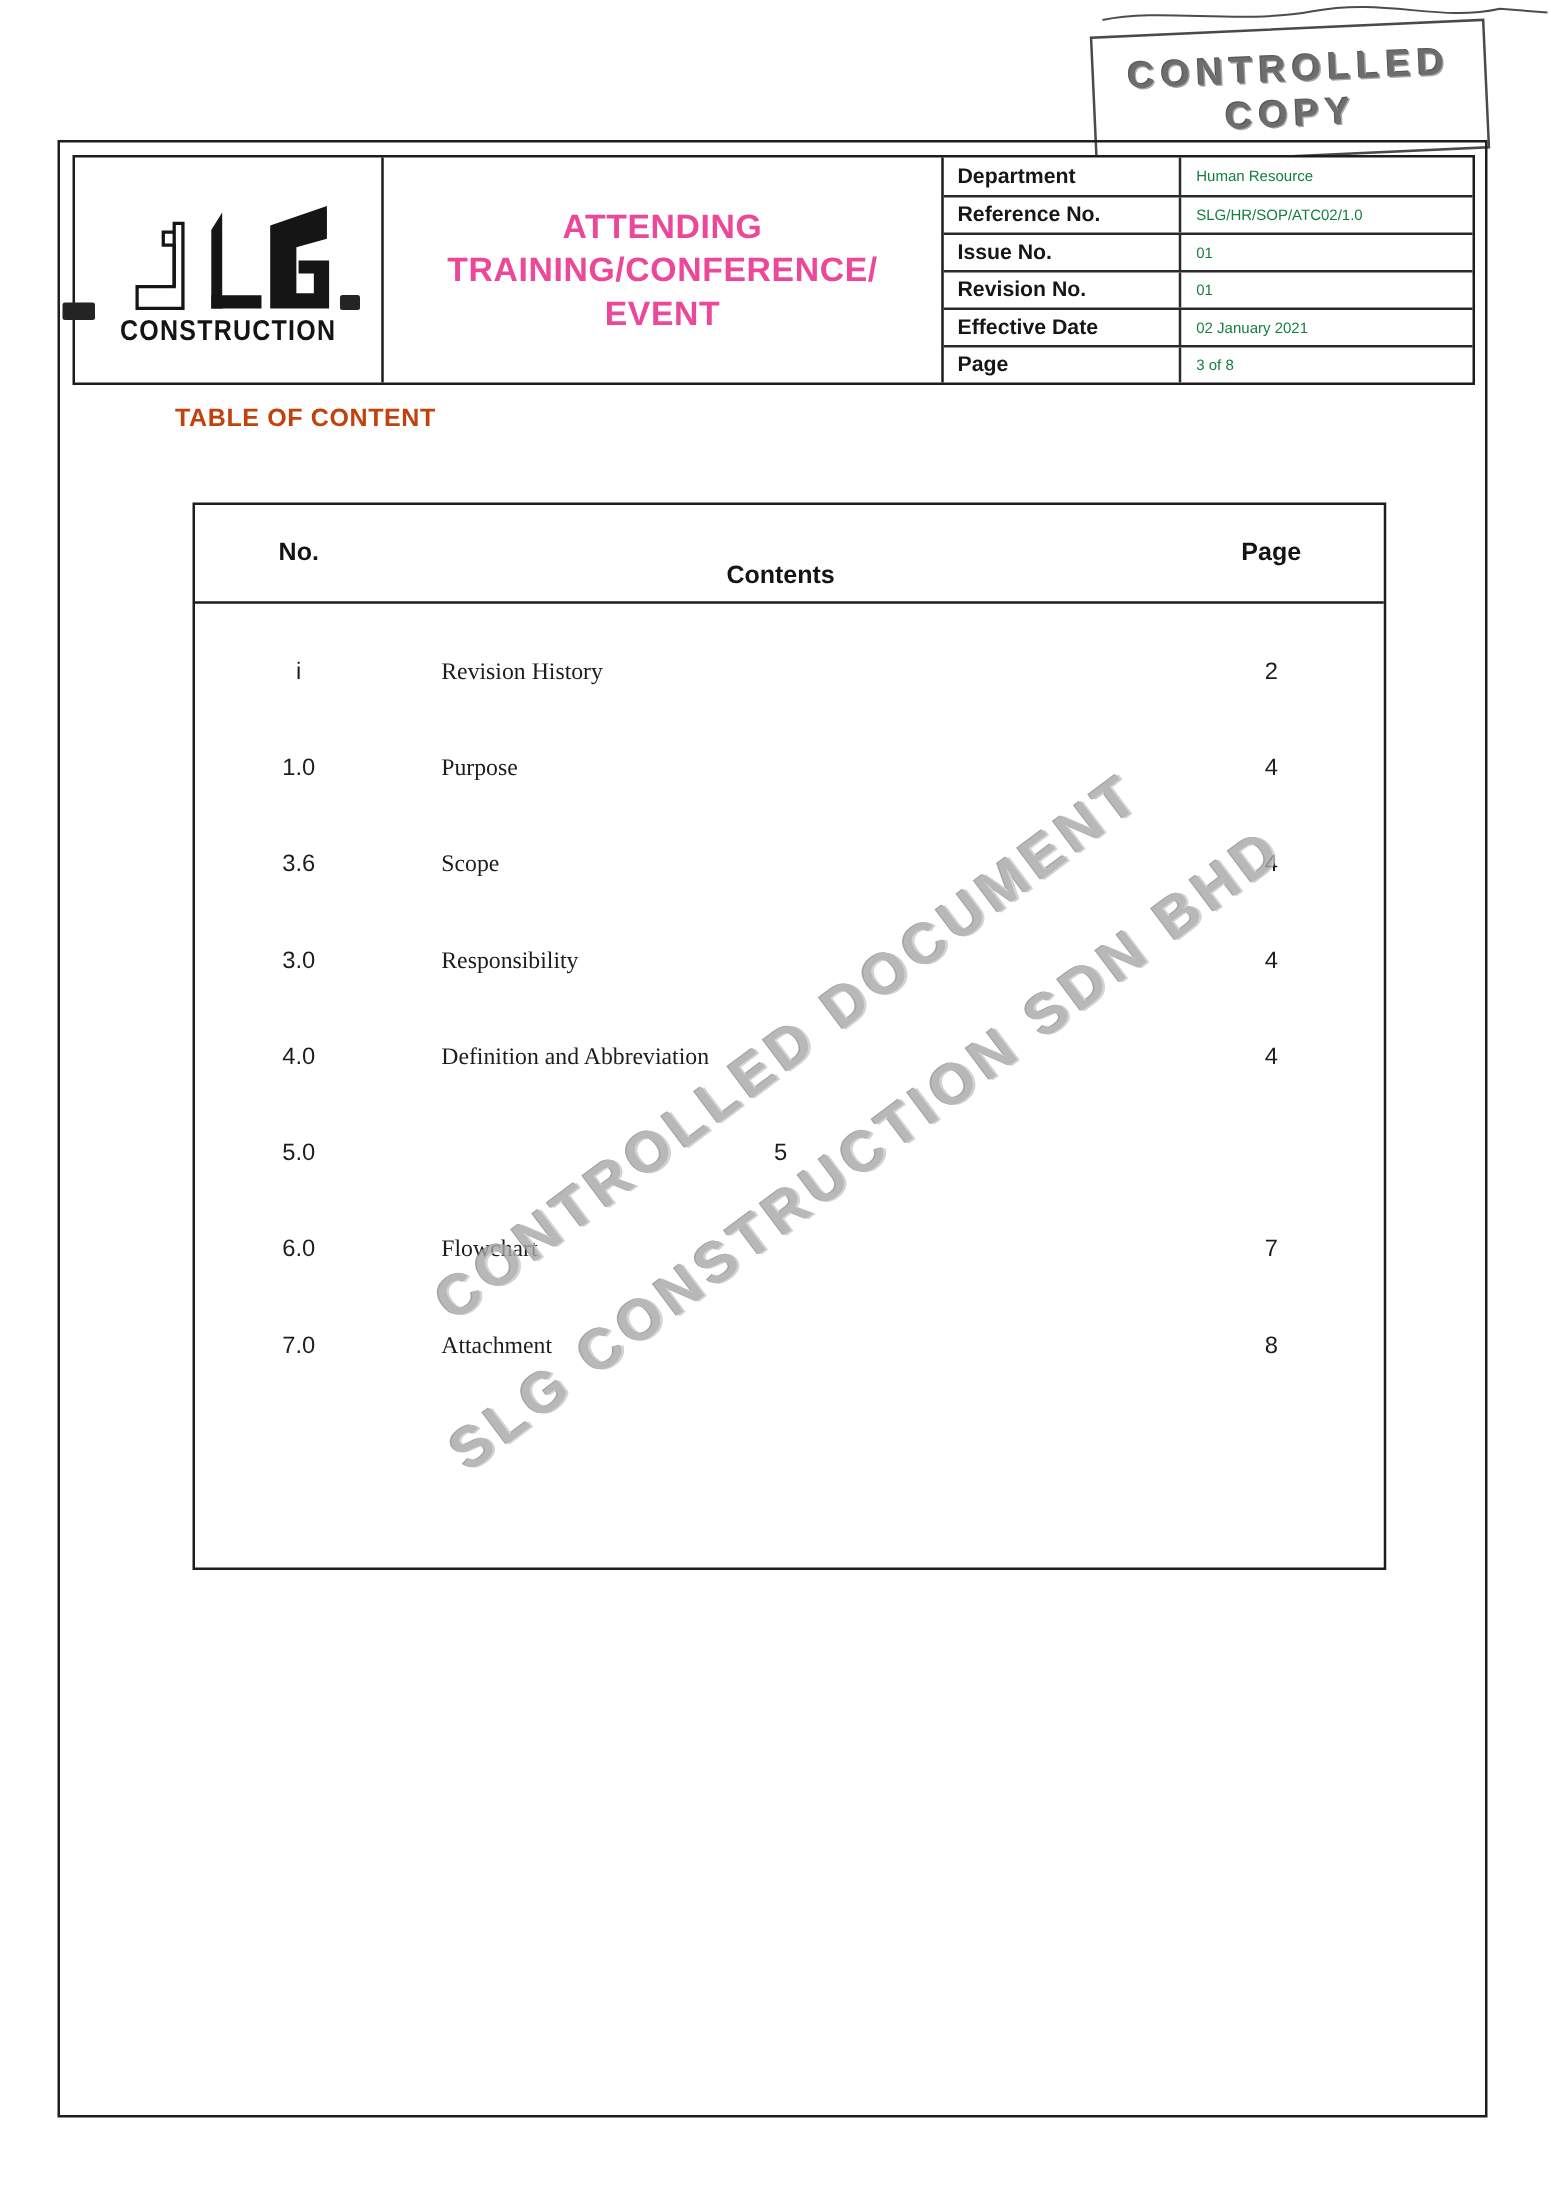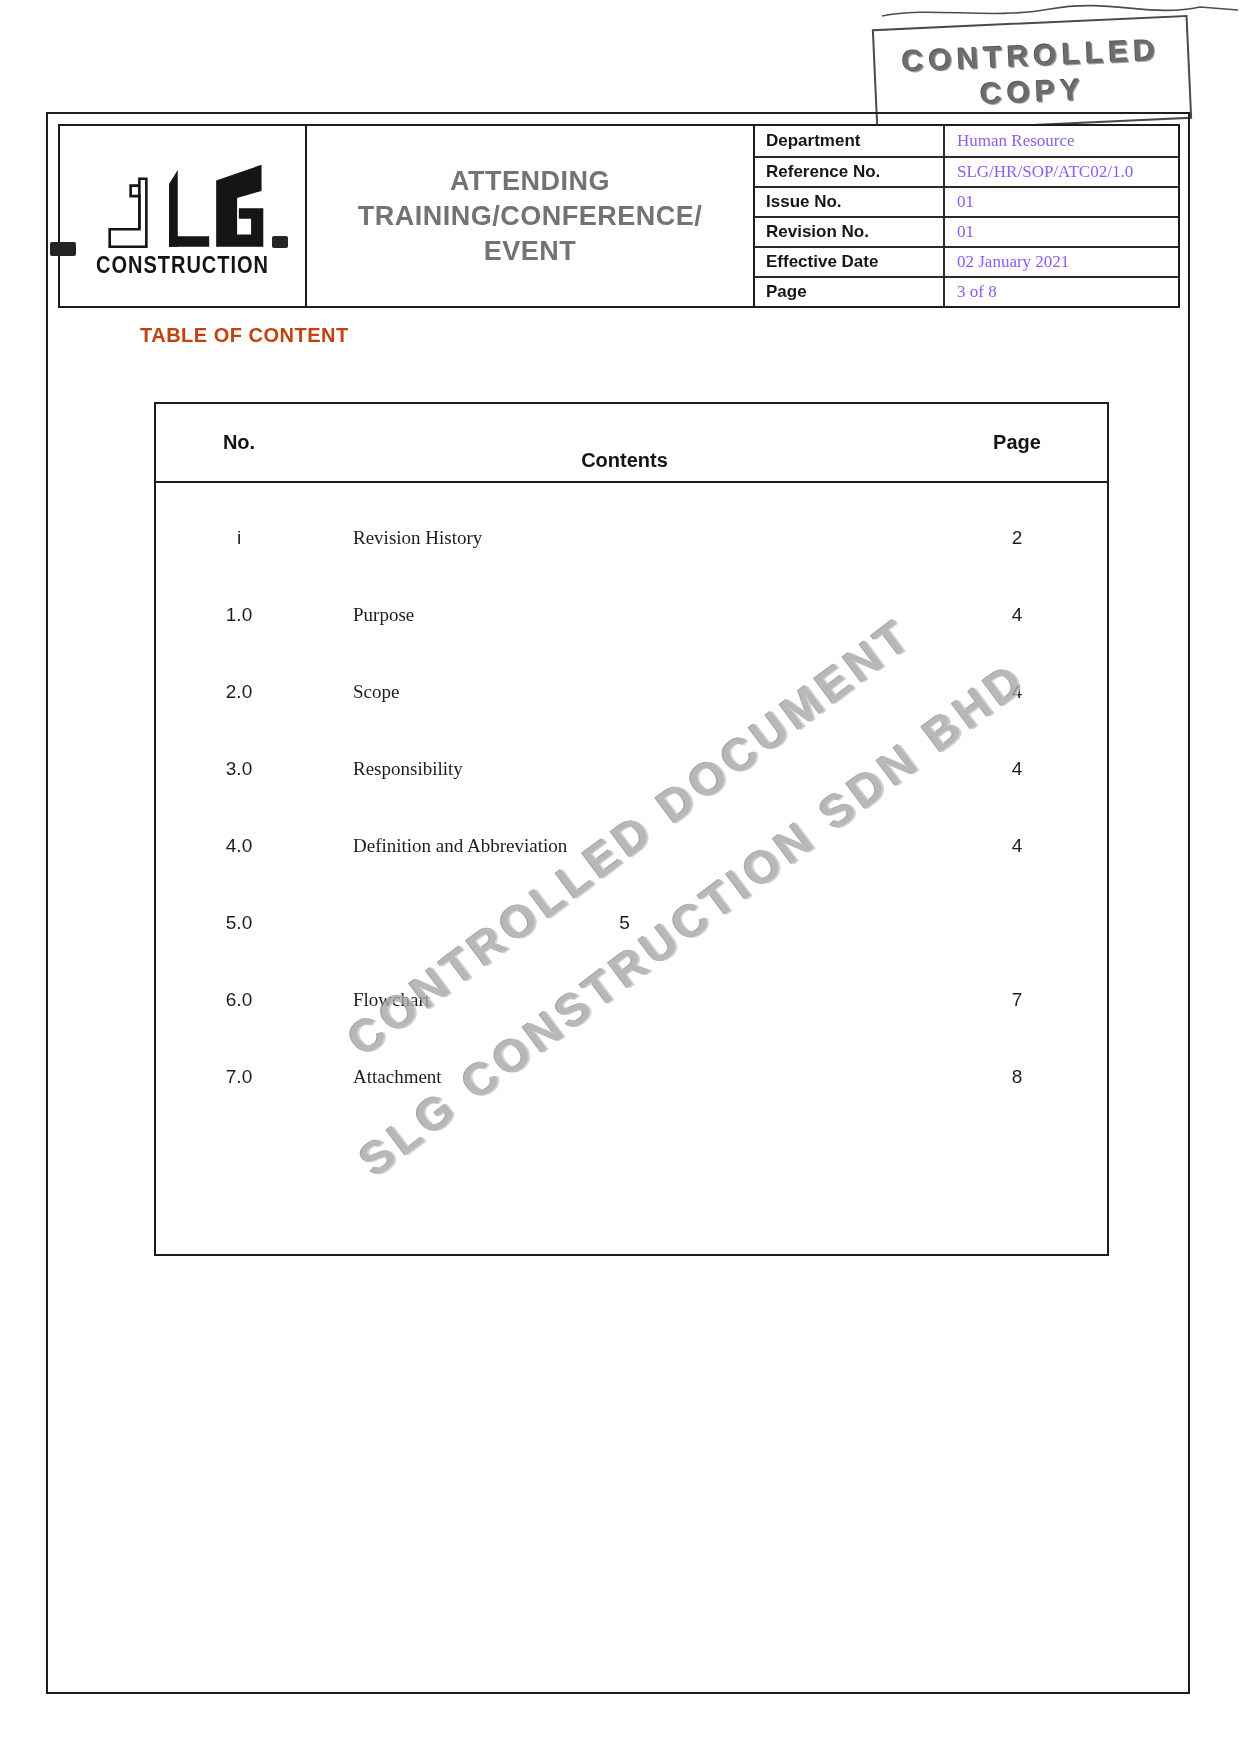--- a/index.html
+++ b/index.html
@@ -14,27 +14,27 @@
 
   
   .header-table{
     left:58px;top:124px;width:1118px;height:180px;border:2px solid #1c1c1c;
     display:grid;grid-template-columns:245px 448px 1fr;background:#fff;
   }
   .logo-cell{display:flex;flex-direction:column;align-items:center;justify-content:center;padding-top:1px;}
   .logo-sub{font-weight:bold;font-size:20px;letter-spacing:1px;transform:scaleY(1.15);margin-top:2px;color:#141414;}
   .title-cell{
     border-left:2px solid #1c1c1c;display:flex;flex-direction:column;align-items:center;justify-content:center;
-    font-weight:bold;font-size:27px;line-height:35px;text-align:center;letter-spacing:.5px;color:#737373;
+    font-weight:bold;font-size:27px;line-height:35px;text-align:center;letter-spacing:.5px;color:#ec4899;
   }
   .meta-cell{border-left:2px solid #1c1c1c;display:grid;grid-template-rows:repeat(6,1fr);}
   .meta-row{display:grid;grid-template-columns:152px 1fr;border-top:2px solid #2a2a2a;gap:36px;}
   .meta-row:first-child{border-top:none;}
   .meta-label{font-weight:bold;font-size:17px;padding-left:11px;display:flex;align-items:center;color:#161616;}
-  .meta-value{border-left:2px solid #2a2a2a;font-size:17px;padding-left:12px;display:flex;align-items:center;color:#8b5cf6;font-family:Liberation Serif, serif;}
+  .meta-value{border-left:2px solid #2a2a2a;font-size:12px;padding-left:12px;display:flex;align-items:center;color:#15803d;}
 
   
   .stamp{
     left:874px;top:22px;width:312px;height:100px;border:2.5px solid #4a4a4a;
     transform:rotate(-2.6deg);display:flex;flex-direction:column;align-items:center;justify-content:center;
     background:rgba(255,255,255,.85);
   }
   .stamp-line{
     font-weight:bold;font-size:30px;letter-spacing:5px;color:#6d6d6d;line-height:36px;
     text-shadow:1px 1px 0 #a9a9a9,-1px -1px 0 #585858;
@@ -142,21 +142,21 @@
       <div class="c-no">i</div>
       <div class="c-contents">Revision History</div>
       <div class="c-page">2</div>
     </div>
     <div class="toc-row">
       <div class="c-no">1.0</div>
       <div class="c-contents">Purpose</div>
       <div class="c-page">4</div>
     </div>
     <div class="toc-row">
-      <div class="c-no">2.0</div>
+      <div class="c-no">3.6</div>
       <div class="c-contents">Scope</div>
       <div class="c-page">4</div>
     </div>
     <div class="toc-row">
       <div class="c-no">3.0</div>
       <div class="c-contents">Responsibility</div>
       <div class="c-page">4</div>
     </div>
     <div class="toc-row">
       <div class="c-no">4.0</div>

